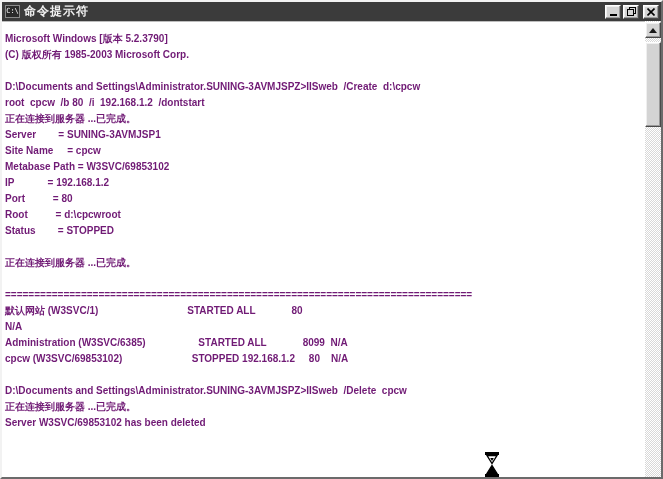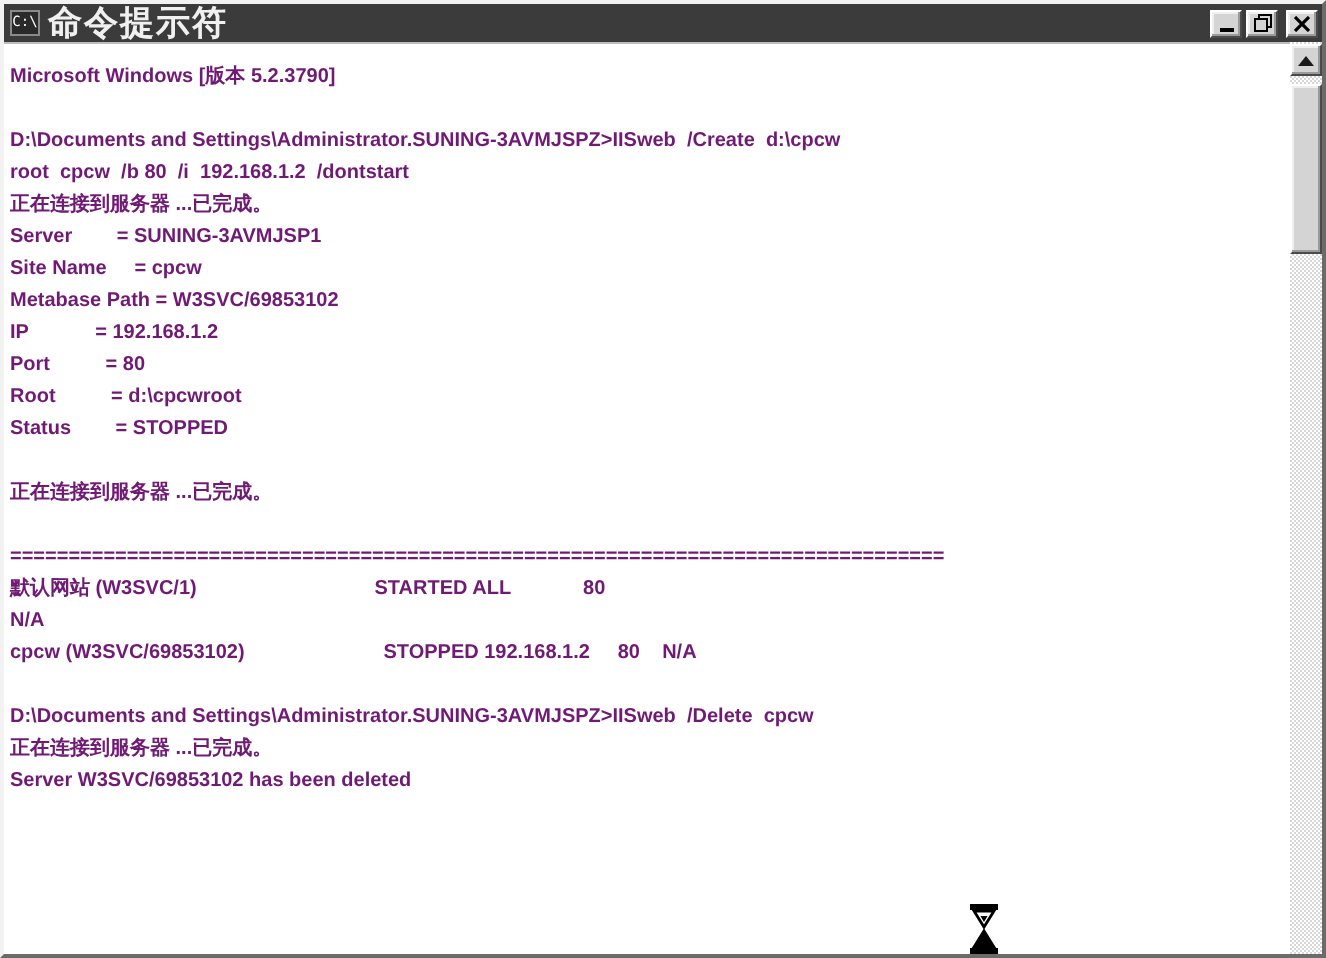--- a/index.html
+++ b/index.html
@@ -27,21 +27,21 @@
     background:#2a2a2a;
     border:1px solid #8a8a8a;
     display:flex; align-items:center; justify-content:center;
     flex:0 0 auto;
   }
   .app-icon-text {
     color:#ffffff; font-size:7px; line-height:7px;
     font-family:"DejaVu Sans Mono",monospace;
   }
   .title {
-    color:#f0f0f0; font-size:17px; font-weight:bold;
+    color:#f0f0f0; font-size:12px; font-weight:bold;
     letter-spacing:1px; white-space:nowrap;
     flex:1 1 auto;
   }
   .controls { display:flex; align-items:center; gap:2px; flex:0 0 auto; }
   .tb-btn {
     width:16px; height:14px; padding:0; margin:0;
     background:#d4d4d4;
     border:1px solid; border-color:#ffffff #4a4a4a #4a4a4a #ffffff;
     box-shadow:inset -1px -1px 0 #9a9a9a, inset 1px 1px 0 #efefef;
     display:flex; align-items:center; justify-content:center;
@@ -126,37 +126,39 @@
       <button class="tb-btn close">
         <svg width="8" height="8" viewBox="0 0 8 8">
             <path d="M0.5 0.5 L7.5 7.5 M7.5 0.5 L0.5 7.5" stroke="#000" stroke-width="1.6"></path>
           </svg>
       </button>
     </span>
   </div>
 
   <div class="console">
     <div class="line">Microsoft Windows [版本 5.2.3790]</div>
+    <div class="line">(C) 版权所有 1985-2003 Microsoft Corp.</div>
     <div class="line"></div>
     <div class="line">D:\Documents and Settings\Administrator.SUNING-3AVMJSPZ&gt;IISweb  /Create  d:\cpcw</div>
     <div class="line">root  cpcw  /b 80  /i  192.168.1.2  /dontstart</div>
     <div class="line">正在连接到服务器 ...已完成。</div>
     <div class="line">Server        = SUNING-3AVMJSP1</div>
     <div class="line">Site Name     = cpcw</div>
     <div class="line">Metabase Path = W3SVC/69853102</div>
     <div class="line">IP            = 192.168.1.2</div>
     <div class="line">Port          = 80</div>
     <div class="line">Root          = d:\cpcwroot</div>
     <div class="line">Status        = STOPPED</div>
     <div class="line"></div>
     <div class="line">正在连接到服务器 ...已完成。</div>
     <div class="line"></div>
     <div class="line">================================================================================</div>
     <div class="line">默认网站 (W3SVC/1)                                STARTED ALL             80</div>
     <div class="line">N/A</div>
+    <div class="line">Administration (W3SVC/6385)                   STARTED ALL             8099  N/A</div>
     <div class="line">cpcw (W3SVC/69853102)                         STOPPED 192.168.1.2     80    N/A</div>
     <div class="line"></div>
     <div class="line">D:\Documents and Settings\Administrator.SUNING-3AVMJSPZ&gt;IISweb  /Delete  cpcw</div>
     <div class="line">正在连接到服务器 ...已完成。</div>
     <div class="line">Server W3SVC/69853102 has been deleted</div>
   </div>
 
   <div class="scrollbar">
     <div class="sb-track"></div>
     <div class="sb-up">

